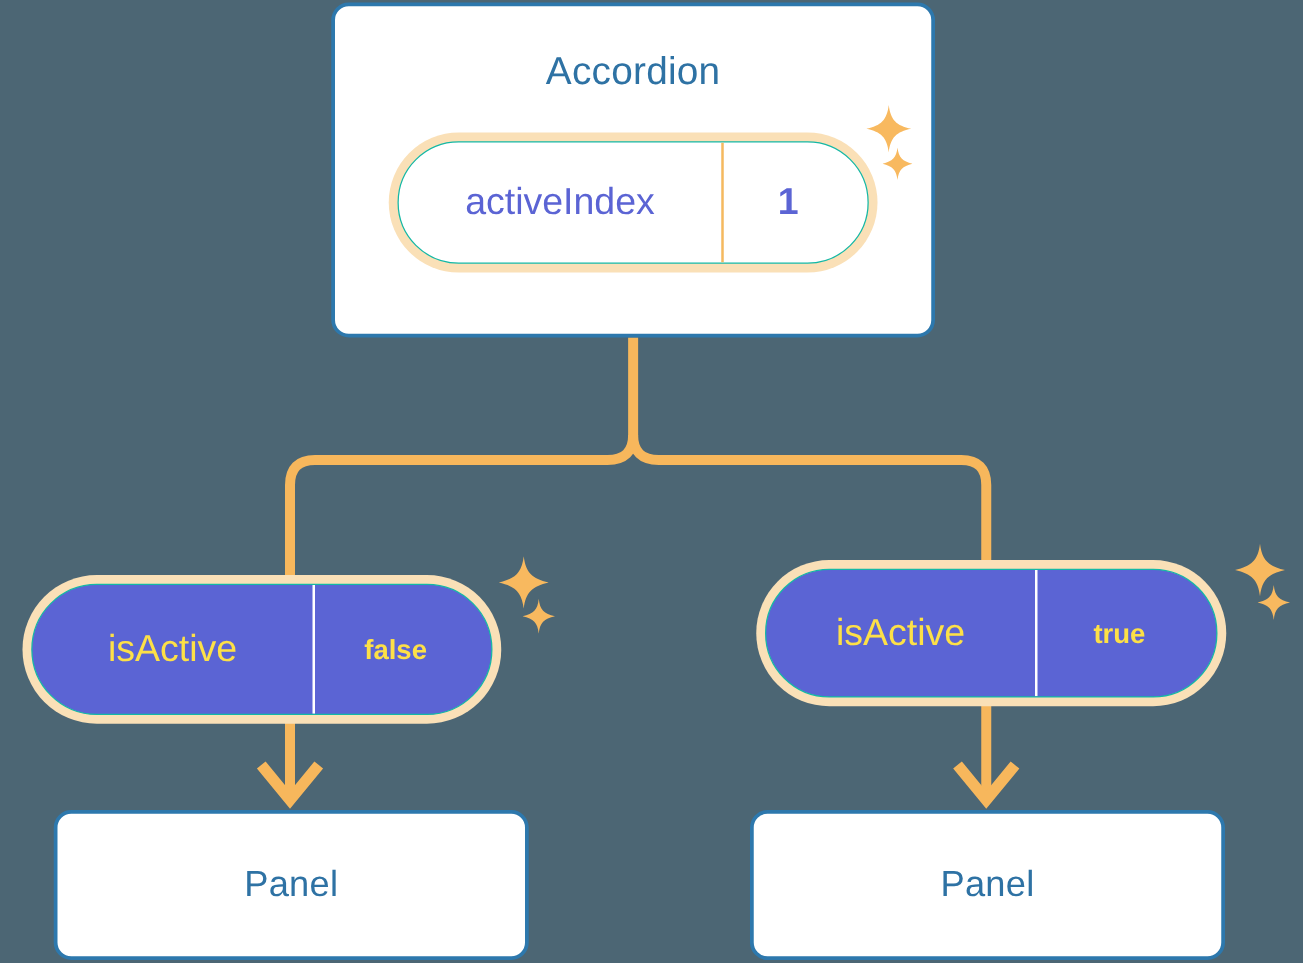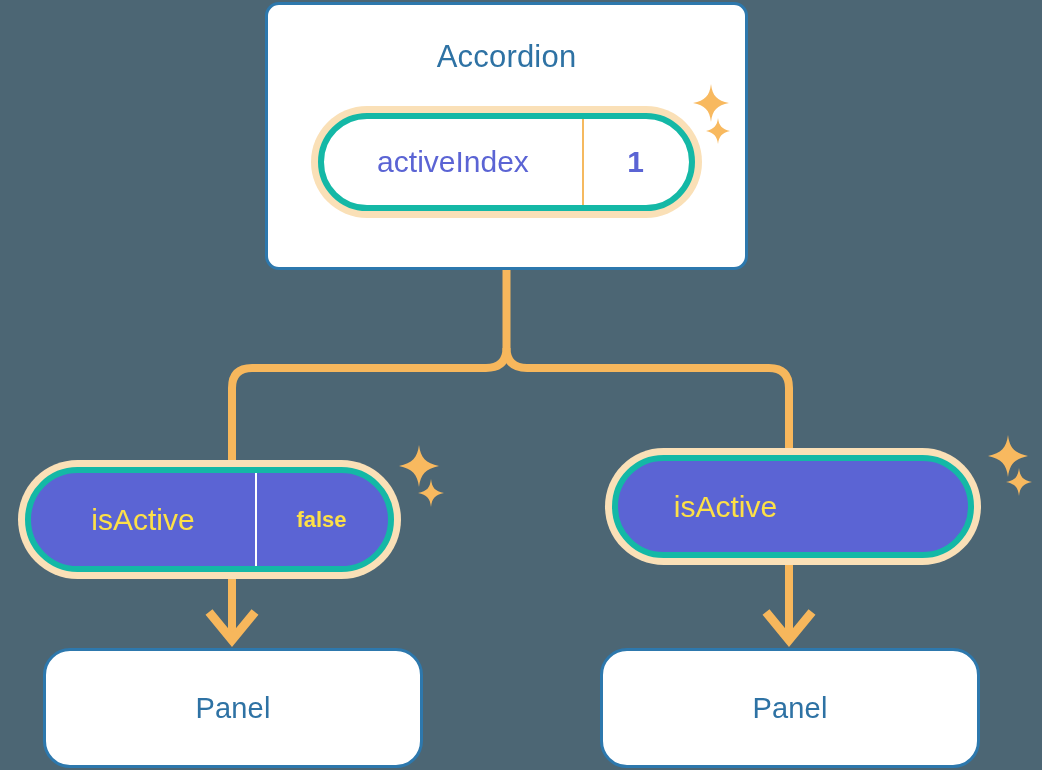--- a/index.html
+++ b/index.html
@@ -55,35 +55,34 @@
   #accordion-card .card-title {
     margin-top: 34px;
   }
 
   .panel-card {
     width: 380px;
     height: 120px;
     display: flex;
     align-items: center;
     justify-content: center;
-    border-radius: 27px;
   }
   #panel-left  { left: 43px;  top: 648px; }
   #panel-right { left: 600px; top: 648px; }
   .panel-card .card-title { font-size: 29px; margin: 0; }
 
   
   .pill {
     position: absolute;
     display: flex;
     align-items: stretch;
     border-radius: 999px;
     box-sizing: border-box;
     
-    border: 6px solid #14b8a6;
+    border: 1px solid #14b8a6;
     box-shadow: 0 0 0 7px #fae0b7;
     overflow: hidden;
   }
   .pill .cell {
     display: flex;
     align-items: center;
     justify-content: center;
     box-sizing: border-box;
     white-space: nowrap;
   }
@@ -192,20 +191,21 @@
       <path d="M13 0 C14 9 17 12 26 14 C17 16 14 19 13 28 C12 19 9 16 0 14 C9 12 12 9 13 0 Z" fill="#f8b95f"></path>
     </svg>
   </div>
 
   <div id="panel-left" class="card panel-card">
     <div class="card-title">Panel</div>
   </div>
 
   <div id="pill-is-active-right" class="pill pill-solid">
     <div class="cell cell-key">isActive</div>
+    <div class="cell cell-value">true</div>
   </div>
 
   <div class="sparkle" style="left:988px; top:435px;">
     <svg width="40" height="42" viewBox="0 0 40 42">
       <path d="M20 0 C21.6 13 26.6 18 40 21 C26.6 24 21.6 29 20 42 C18.4 29 13.4 24 0 21 C13.4 18 18.4 13 20 0 Z" fill="#f8b95f"></path>
     </svg>
   </div>
   <div class="sparkle" style="left:1006px; top:468px;">
     <svg width="26" height="28" viewBox="0 0 26 28">
       <path d="M13 0 C14 9 17 12 26 14 C17 16 14 19 13 28 C12 19 9 16 0 14 C9 12 12 9 13 0 Z" fill="#f8b95f"></path>

